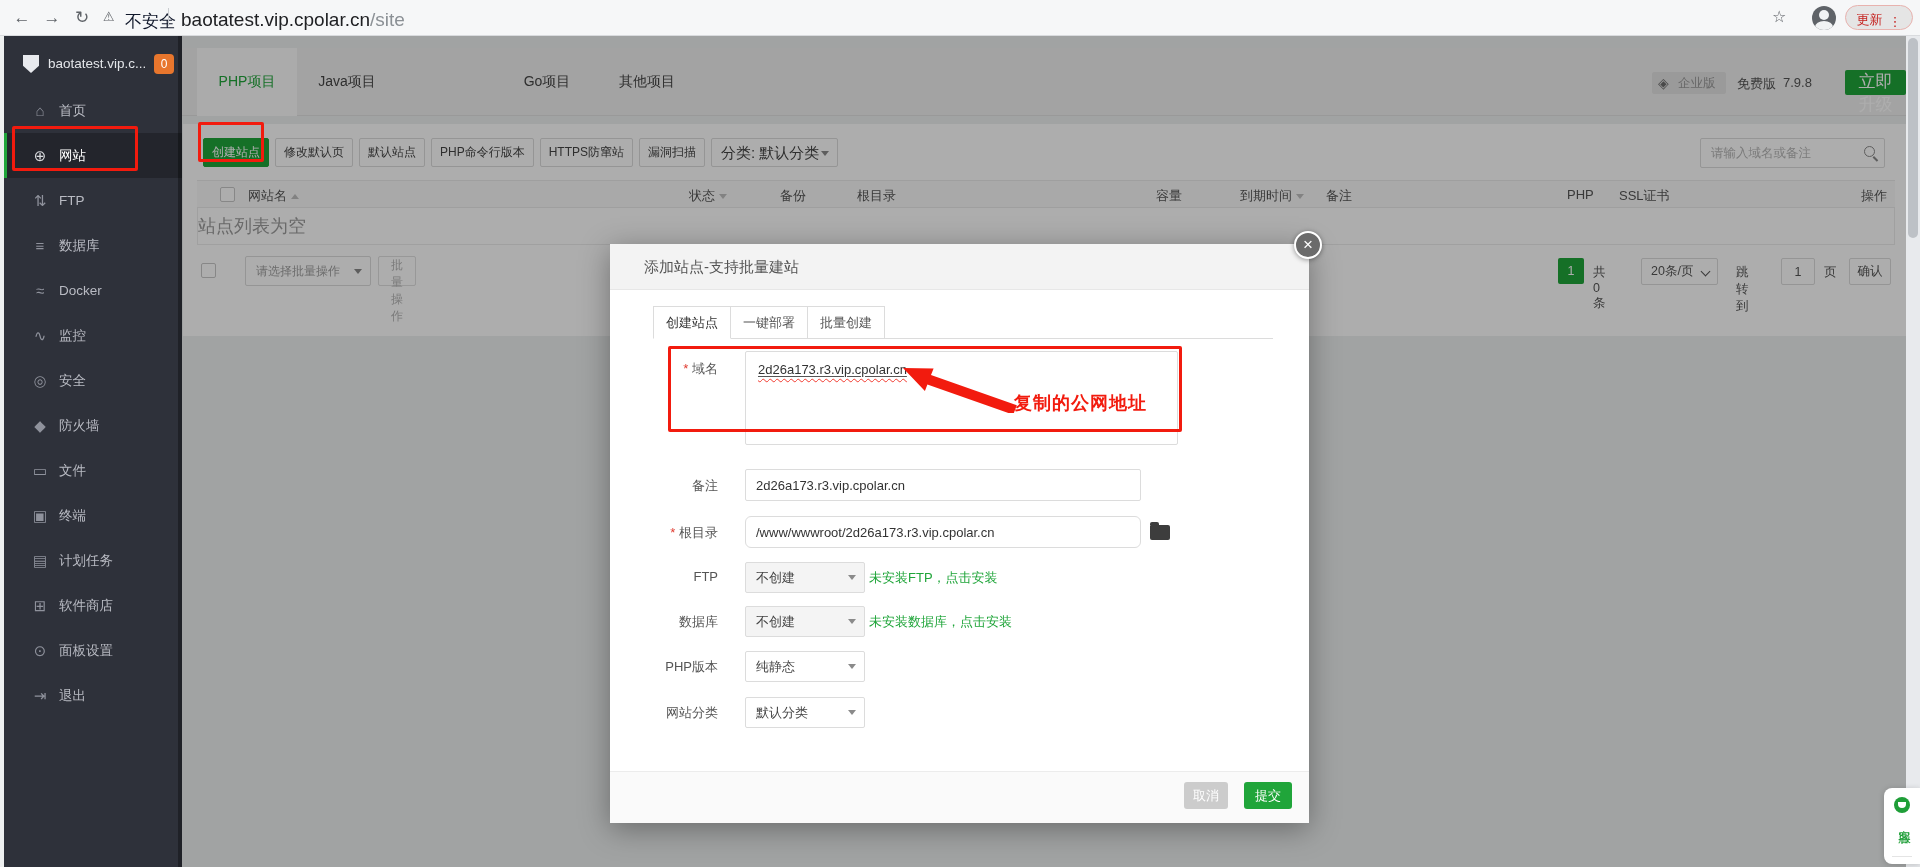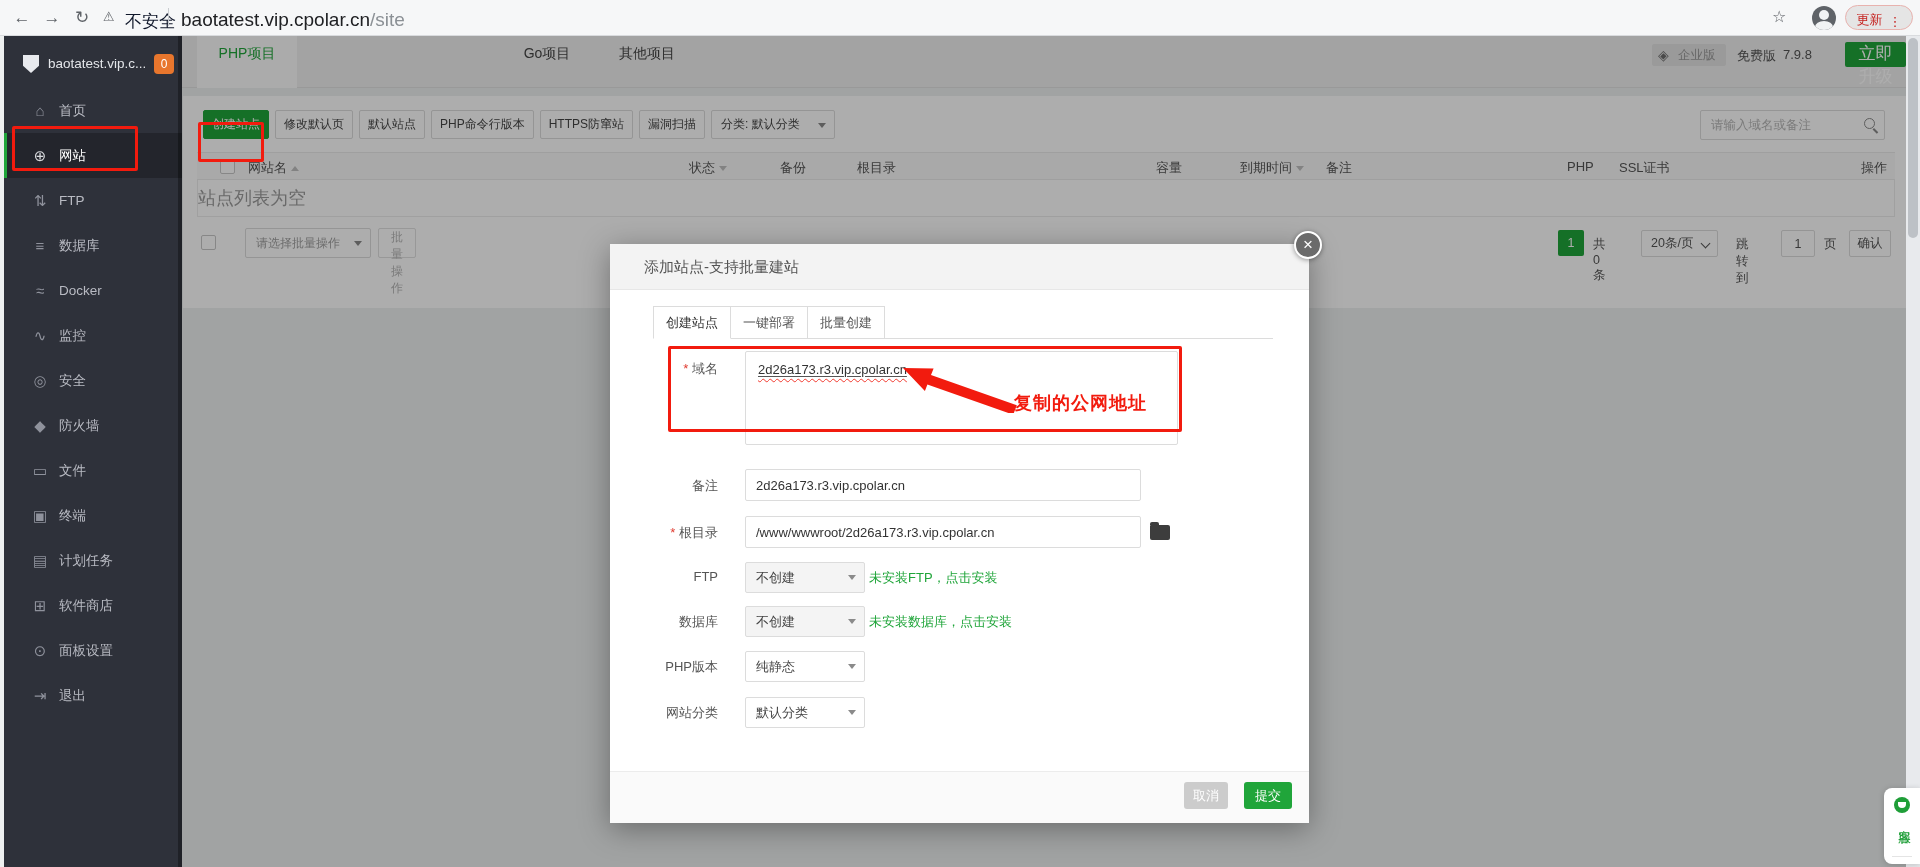--- a/index.html
+++ b/index.html
@@ -30,36 +30,36 @@
   .logo-badge { position:absolute; left:150px; top:6px; min-width:20px; height:20px; background:#e8762d; color:#fff; border-radius:4px; text-align:center; line-height:20px; font-size:12px; padding:0 3px; }
   .menu { position:absolute; left:0; top:52px; width:178px; }
   .menu-item { position:relative; height:45px; display:flex; align-items:center; color:#b9bbc3; cursor:pointer; }
   .menu-item .mi-icon { position:absolute; left:26px; width:20px; text-align:center; font-size:15px; color:#8f929c; }
   .menu-item .mi-label { position:absolute; left:55px; font-size:13.5px; }
   .menu-item.active { background:#23252c; color:#ffffff; }
   .menu-item.active .mi-icon { color:#d8dade; }
   .menu-item.active::before { content:""; position:absolute; left:0; top:0; width:3px; height:45px; background:#20a53a; }
 
   
-  .content { position:absolute; left:178px; top:20px; width:1728px; height:640px; background:#eef0f0; }
+  .content { position:absolute; left:178px; top:48px; width:1728px; height:640px; background:#eef0f0; }
   .topbar { position:absolute; left:0; top:0; width:1728px; height:68px; background:#f1f1f1; border-bottom:1px solid #e2e2e2; }
   .proj-tab { position:absolute; top:0; height:68px; width:100px; display:flex; align-items:center; justify-content:center; font-size:14px; color:#454545; cursor:pointer; }
   .proj-tab.active { background:#fcfcfc; color:#20a53a; }
   .edition-badge { position:absolute; left:1474px; top:24px; height:22px; padding:0 10px 0 26px; background:#e3e3e3; border-radius:2px; color:#9a9a9a; font-size:12.5px; line-height:22px; }
   .edition-badge .dia { position:absolute; left:6px; top:0; font-size:14px; color:#6e6e6e; }
   .license { position:absolute; left:1559px; top:27px; font-size:13px; color:#555; }
   .version { position:absolute; left:1605px; top:27px; font-size:13px; color:#555; }
   .upgrade-btn { position:absolute; left:1647px; top:22px; height:25px; padding:0 10px; background:#20a53a; color:#fff; border:none; border-radius:2px; font-size:17px; cursor:pointer;margin-left:20px; }
 
   .card { position:absolute; left:5px; top:76px; width:1723px; height:212px; background:#ffffff; }
 
   .toolbar { position:absolute; left:25px; top:90px; height:29px; display:flex; gap:6px; }
   .tb-btn { height:29px; padding:0 8px; border:1px solid #dcdcdc; background:#fff; color:#454545; font-size:12px; border-radius:2px; cursor:pointer; white-space:nowrap; }
   .tb-btn.primary { background:#20a53a; border-color:#20a53a; color:#fff; }
-  .tb-dd { position:relative; height:29px; padding:0 34px 0 9px; border:1px solid #dcdcdc; background:#fff; color:#454545; font-size:12px; border-radius:2px; line-height:27px; cursor:pointer; }
+  .tb-dd { position:relative; height:29px; padding:0 18px 0 9px; border:1px solid #dcdcdc; background:#fff; color:#454545; font-size:15px; border-radius:2px; line-height:27px; cursor:pointer; }
   .caret-down { position:absolute; right:8px; top:12px; width:0; height:0; border-left:4.5px solid transparent; border-right:4.5px solid transparent; border-top:5.5px solid #8a8a8a; }
   .search-box { position:absolute; left:1522px; top:90px; width:185px; height:30px; border:1px solid #dcdcdc; background:#fff; border-radius:2px; }
   .search-box input { position:absolute; left:0; top:0; width:152px; height:28px; border:none; outline:none; padding:0 10px; font-size:12.5px; color:#333; background:transparent; font-family:inherit; }
   .search-box input::placeholder { color:#b5b5b5; }
   .mag { position:absolute; right:9px; top:7px; width:11px; height:11px; border:1.6px solid #8a8a8a; border-radius:50%; cursor:pointer; }
   .mag::after { content:""; position:absolute; left:9px; top:9px; width:6px; height:1.6px; background:#8a8a8a; transform:rotate(45deg); transform-origin:0 0; }
 
   .site-table { position:absolute; left:19px; top:132px; width:1698px; }
   .thead { position:relative; height:28px; background:#fafafa; border-top:1px solid #eaeaea; border-bottom:1px solid #eaeaea; color:#555; font-size:13px; }
   .thead span.col { position:absolute; top:6px; }
@@ -210,20 +210,21 @@
     <div class="menu-item">
       <span class="mi-icon">⇥</span>
       <span class="mi-label">退出</span>
     </div>
   </div>
 </div>
 
 <div class="content">
   <div class="topbar">
     <div class="proj-tab active" style="left:19px">PHP项目</div>
+    <div class="proj-tab" style="left:119px">Java项目</div>
     <div class="proj-tab" style="left:419px">其他项目</div>
     <div class="proj-tab" style="left:319px">Go项目</div>
     <span class="edition-badge"><span class="dia">◈</span><span>企业版</span></span>
     <span class="license">免费版</span>
     <span class="version">7.9.8</span>
     <button class="upgrade-btn">立即升级</button>
   </div>
 
   <div class="card"></div>
 
@@ -302,21 +303,21 @@
 
   <div class="frm-label req" style="top:116px">域名</div>
   <div class="fake-textarea">
     <span class="u-solid"><span class="u-wavy">2d26a173.r3.vip.cpolar.cn</span></span>
   </div>
 
   <div class="frm-label" style="top:233px">备注</div>
   <input class="frm-input" style="top: 225px;" value="2d26a173.r3.vip.cpolar.cn">
 
   <div class="frm-label req" style="top:280px">根目录</div>
-  <input class="frm-input" style="top: 272px;" value="/www/wwwroot/2d26a173.r3.vip.cpolar.cn">
+  <input class="frm-input" style="top: 272px; border-radius: 6px;" value="/www/wwwroot/2d26a173.r3.vip.cpolar.cn">
   <span class="folder-ico" style="top:281px"></span>
 
   <div class="frm-label" style="top:325px">FTP</div>
   <div class="frm-select gray" style="top:318px"><span>不创建</span><span class="caret-down"></span></div>
   <span class="hint-link" style="top:325px">未安装FTP，点击安装</span>
 
   <div class="frm-label" style="top:369px">数据库</div>
   <div class="frm-select gray" style="top:362px"><span>不创建</span><span class="caret-down"></span></div>
   <span class="hint-link" style="top:369px">未安装数据库，点击安装</span>
 

